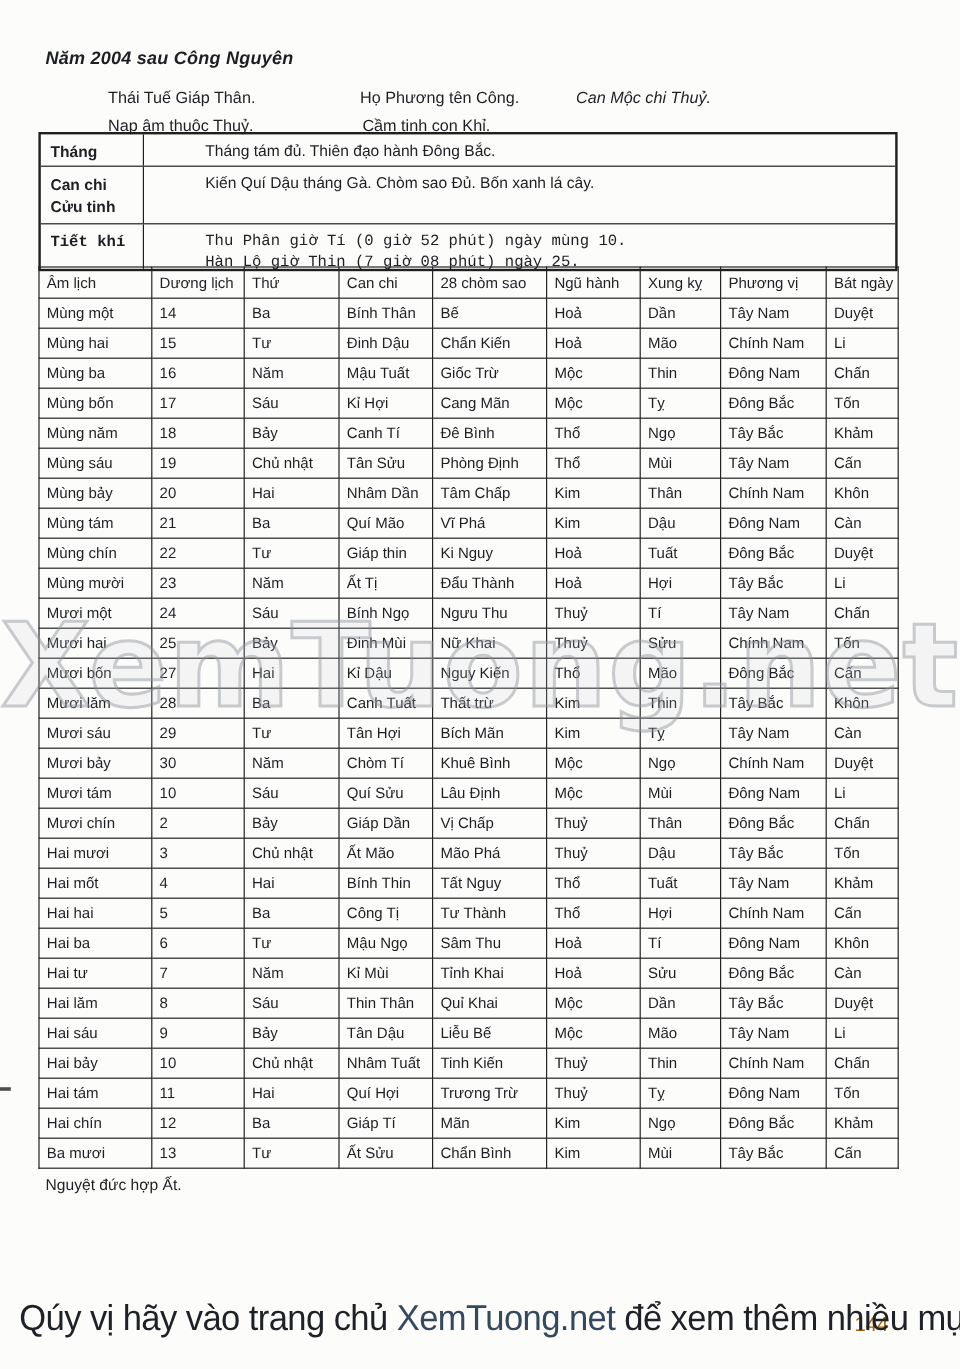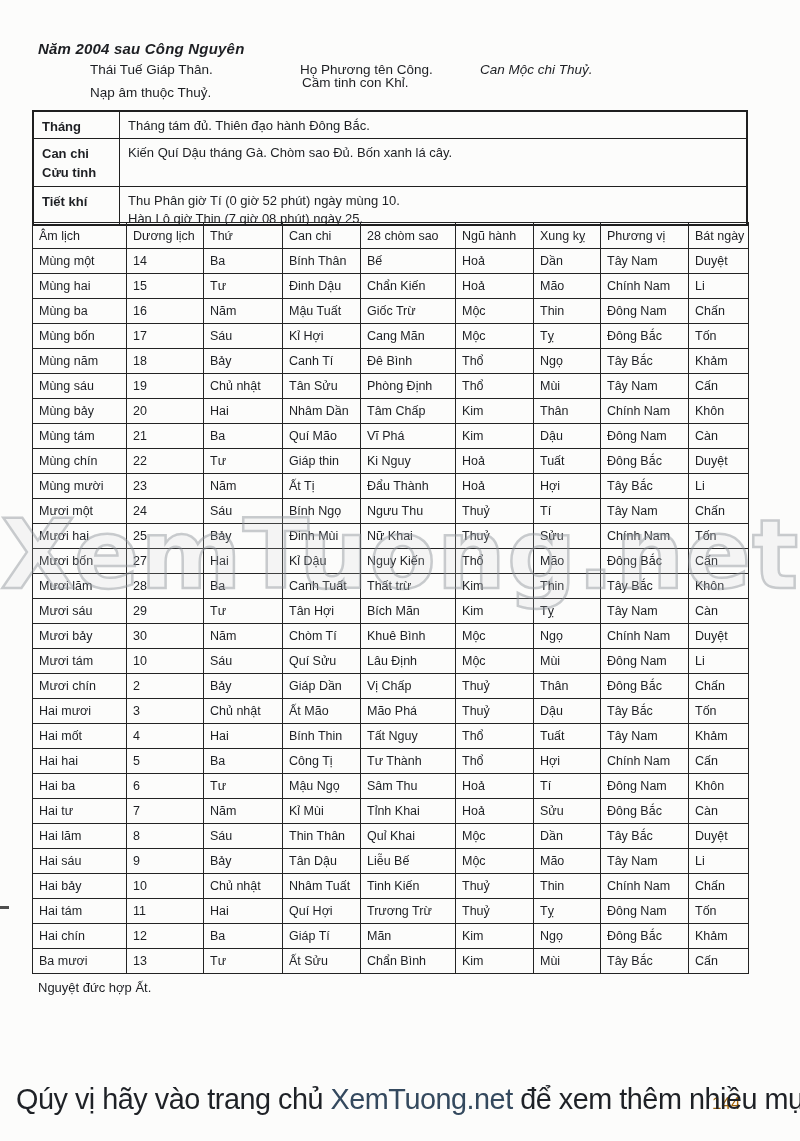--- a/index.html
+++ b/index.html
@@ -6,42 +6,42 @@
   .page{
     position:relative; width:800px; height:1141px; margin:0 auto;
     background:#fcfcfb; color:#1d1f23;
     font-family:"Liberation Sans", sans-serif; overflow:hidden;
   }
   
   .doc-title{
     position:absolute; left:38px; top:40px;
     font-style:italic; font-weight:bold; font-size:15px; letter-spacing:.2px;
   }
-  .ann{position:absolute; font-size:13.5px; white-space:nowrap;}
+  .ann{position:absolute; font-size:13.5px; white-space:nowrap;margin-top:12px;}
   .ann.a1{left:90px;  top:62px;}
   .ann.a2{left:300px; top:62px;}
   .ann.a3{left:480px; top:62px;font-style:italic;}
   .ann.b1{left:90px;  top:85px;}
-  .ann.b2{left:302px; top:75px;}
+  .ann.b2{left:302px; top:85px;}
 
   
   .info-table{
     position:absolute; left:32px; top:110px; width:716px;
     border:2px solid #1f1f1f; box-sizing:border-box;
   }
   .info-row{display:flex; border-bottom:1.5px solid #1f1f1f;}
   .info-row:last-child{border-bottom:none;}
   .info-label{
     width:86px; flex:0 0 86px; border-right:1.5px solid #1f1f1f;
     font-weight:bold; font-size:13px; padding:5px 4px 4px 8px; box-sizing:border-box;
     line-height:19px;
   }
   .info-content{flex:1; font-size:13px; padding:5px 6px 4px 8px; line-height:18px;}
-  .ir1{height:27px;} .ir2{height:48px;} .ir3{height:37px;}
-  .ir1,.ir2,.ir3{box-sizing:border-box;}
+  .ir1{height:27px;} .ir2{height:48px;} .ir3{height:37px;font-family:Liberation Mono, monospace;}
+  .ir1,.ir2,.ir3{box-sizing:border-box;gap:43px;}
 
   
   table.cal{
     position:absolute; left:32px; top:222px; width:716px;
     border-collapse:collapse; table-layout:fixed;
     font-size:12.5px;
   }
   table.cal th, table.cal td{
     border:1.4px solid #242424;
     height:24px; padding:0 2px 0 6px;

